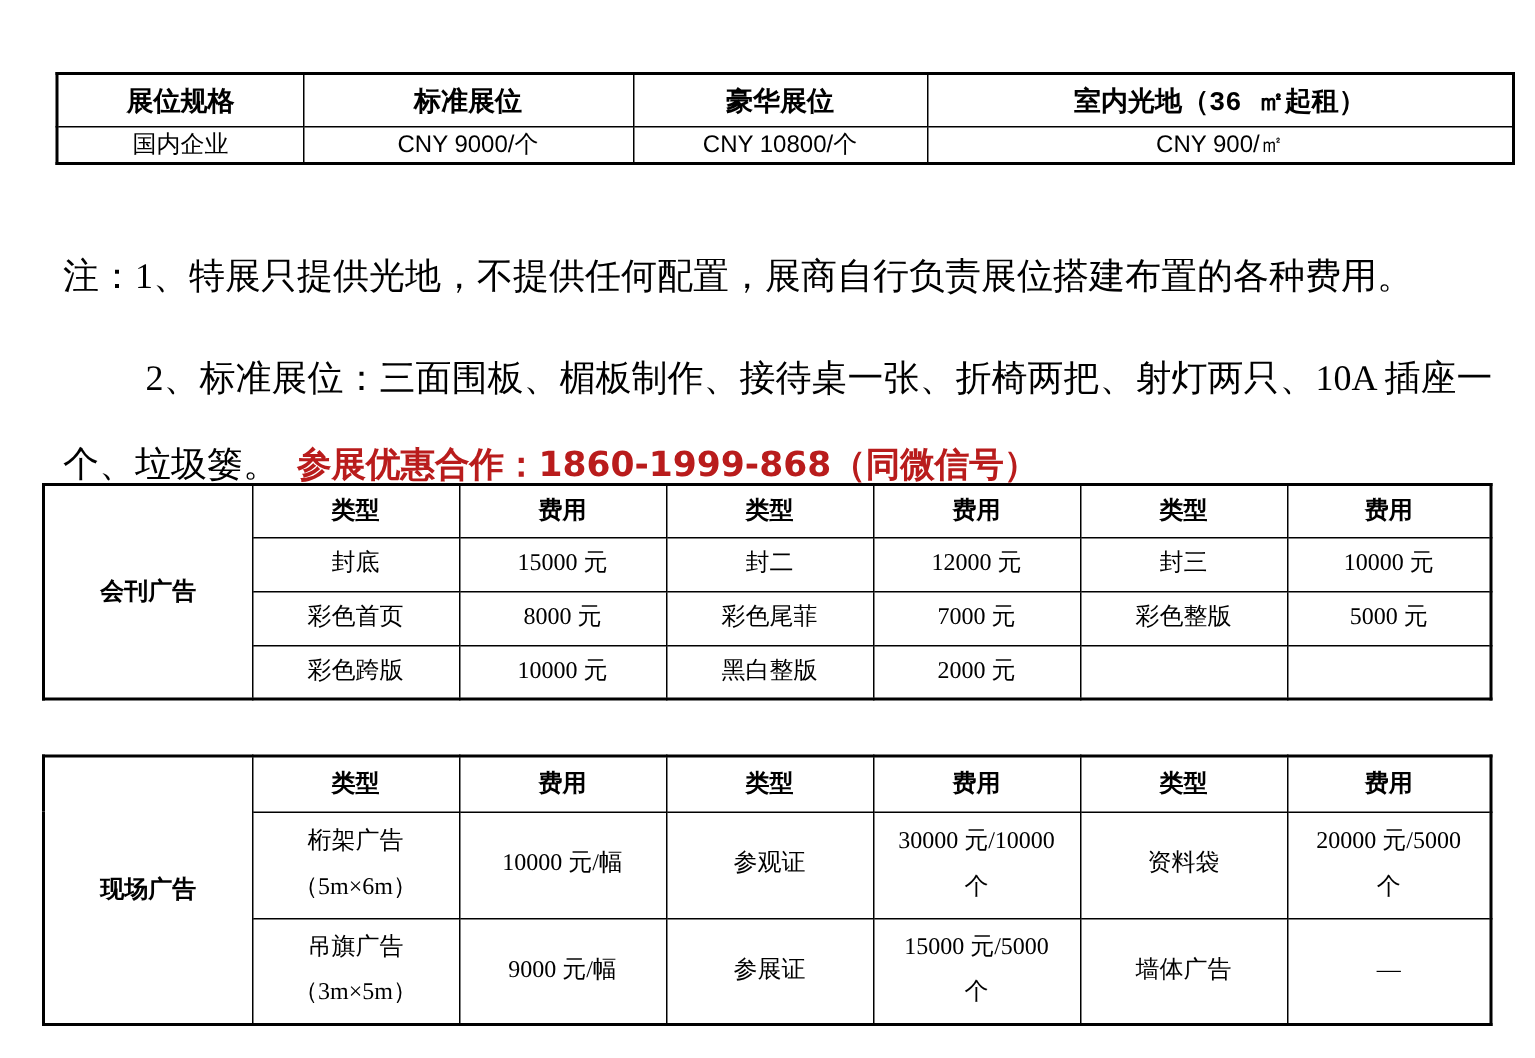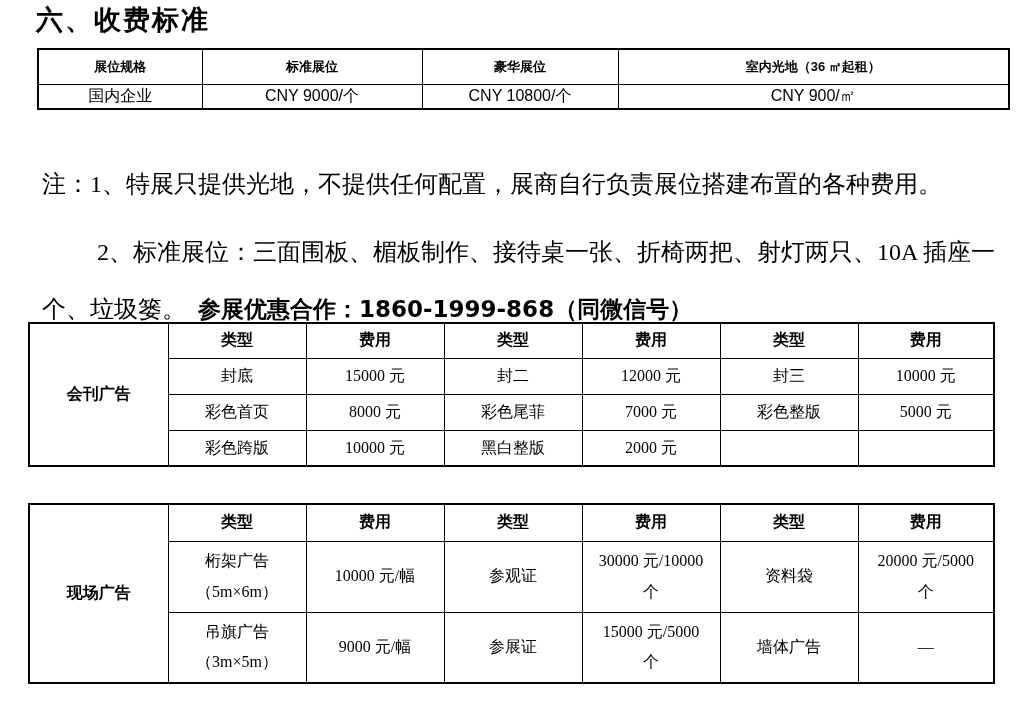--- a/index.html
+++ b/index.html
@@ -13,32 +13,32 @@
     position:absolute; left:36px; top:2px; margin:0;
     font-size:27px; font-weight:bold; letter-spacing:2px;
     font-family:"DejaVu Sans","Liberation Sans",sans-serif;
   }
   table { position:absolute; border-collapse:collapse; table-layout:fixed; }
   td,th { border:1px solid #000; text-align:center; vertical-align:middle; padding:0; overflow:hidden; }
 
   
   .t1 { left:37px; top:48px; width:973px; border:2px solid #000;
         font-family:"Liberation Sans","DejaVu Sans",sans-serif; }
-  .t1 th { font-size:13px; font-family:Liberation Sans, sans-serif; }
+  .t1 th { font-size:18px; font-family:Liberation Mono, monospace; }
   .t1 td { font-size:16px; }
   .t1 thead tr { height:35px; }
   .t1 tbody tr { height:25px; }
 
   
   .note { position:absolute; margin:12px; font-size:24px; white-space:nowrap; }
   .n1 { left:30px; top:156px; }
   .n2 { left:85px; top:224px; }
   .n3 { left:30px; top:281px; }
   .red {
-    color:#000000; margin-left:12px; font-size:23px; font-weight:600;
+    color:#b91c1c; margin-left:12px; font-size:23px; font-weight:600;
     font-family:"DejaVu Sans","Liberation Sans",sans-serif;
   }
 
   
   .adtable { left:28px; top:322px; width:967px; border:2px solid #000; }
   .t3 { top:503px; }
   .adtable th { font-size:16px; font-family:Liberation Sans, sans-serif; }
   .adtable td { font-size:16px; white-space:pre-line; line-height:1.9; }
   .label-cell {
     font-weight:bold; font-size:17px;
@@ -47,21 +47,20 @@
   .t2 tr.hr { height:35px; }
   .t2 tr.dr { height:36px;padding-left:31px; }
   .t3 tr.hr { height:37px; }
   .t3 tr.dr { height:71px; }
 </style>
 </head>
 <body>
 
 <div class="page">
 
-  <h1 class="title">六、收费标准</h1>
 
   <table class="t1">
     <colgroup>
         <col style="width:164px">
         <col style="width:220px">
         <col style="width:196px">
         <col>
       </colgroup>
     <thead>
       <tr>

